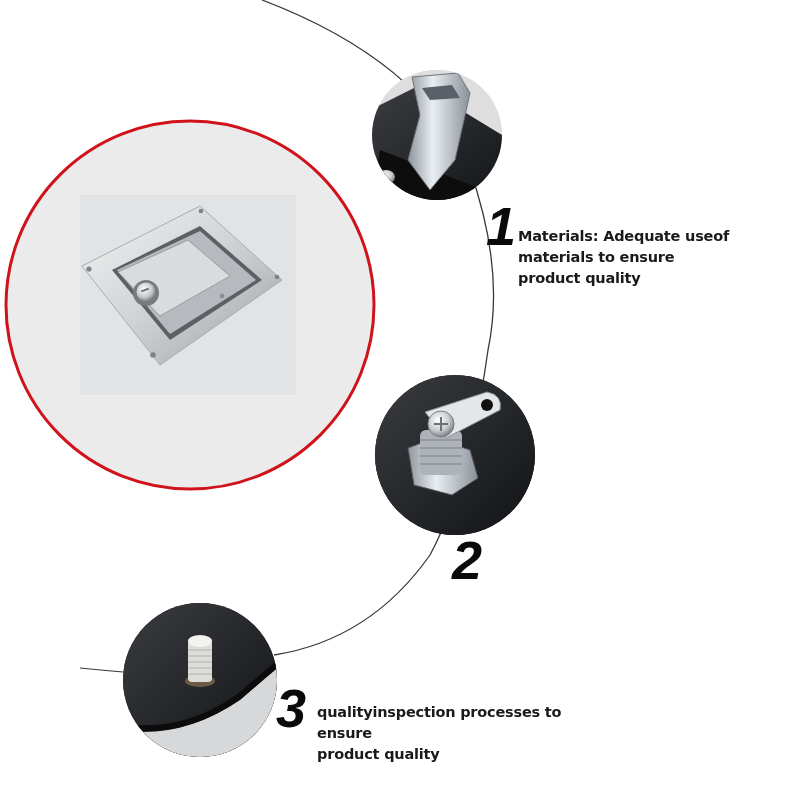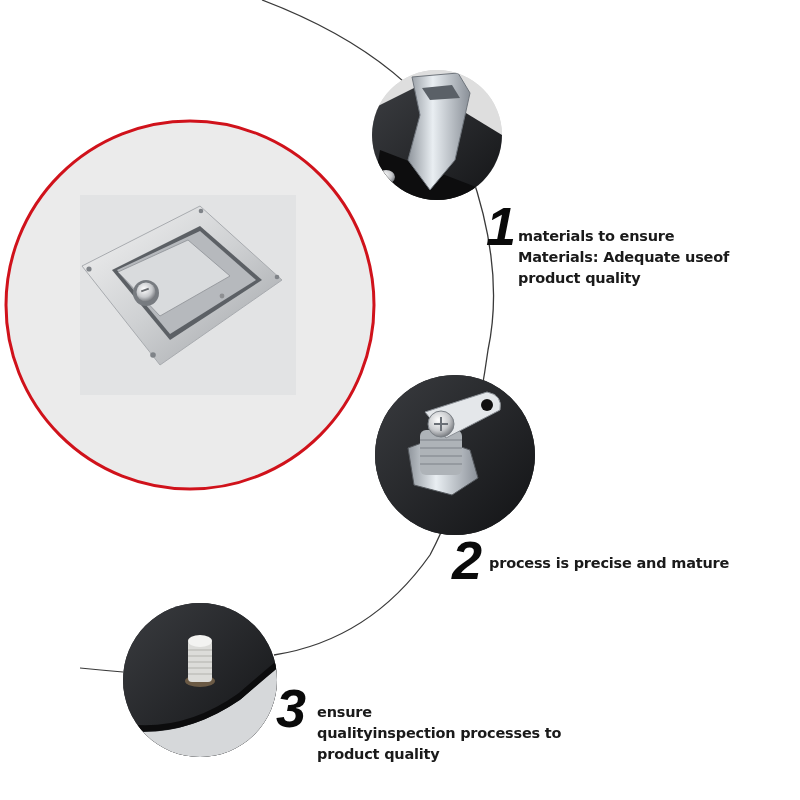--- a/index.html
+++ b/index.html
@@ -128,33 +128,32 @@
       <rect x="188" y="640" width="24" height="42" rx="4" fill="#dcdcd9"></rect>
       <path d="M 188 650 H 212 M 188 656 H 212 M 188 662 H 212 M 188 668 H 212 M 188 674 H 212" stroke="#b1b1ad" stroke-width="1.2"></path>
       <ellipse cx="200" cy="641" rx="12" ry="6" fill="#f3f3f1"></ellipse>
     </g>
   </g>
 </svg>
 
 <div class="feature">
   <div class="num" style="left:486px; top:199px; font-size:54px;">1</div>
   <div class="caption" style="left:518px; top:226px;">
+    <span>Materials: Adequate useof</span>
     <span>materials to ensure</span>
-    <span>Materials: Adequate useof</span>
     <span>product quality</span>
   </div>
 </div>
 
 <div class="feature">
   <div class="num" style="left:452px; top:533px; font-size:54px;">2</div>
   <div class="caption" style="left:489px; top:553px;">
-    <span>process is precise and mature</span>
   </div>
 </div>
 
 <div class="feature">
   <div class="num" style="left:276px; top:681px; font-size:54px;">3</div>
   <div class="caption" style="left:317px; top:702px;">
+    <span>qualityinspection processes to</span>
     <span>ensure</span>
-    <span>qualityinspection processes to</span>
     <span>product quality</span>
   </div>
 </div>
 
 </body></html>

